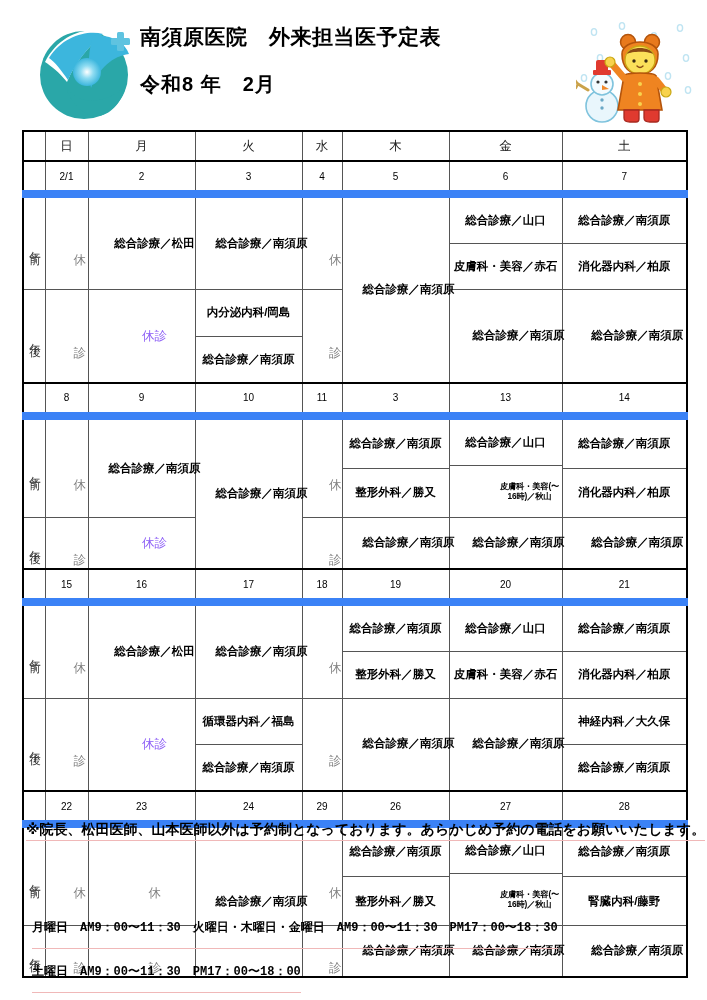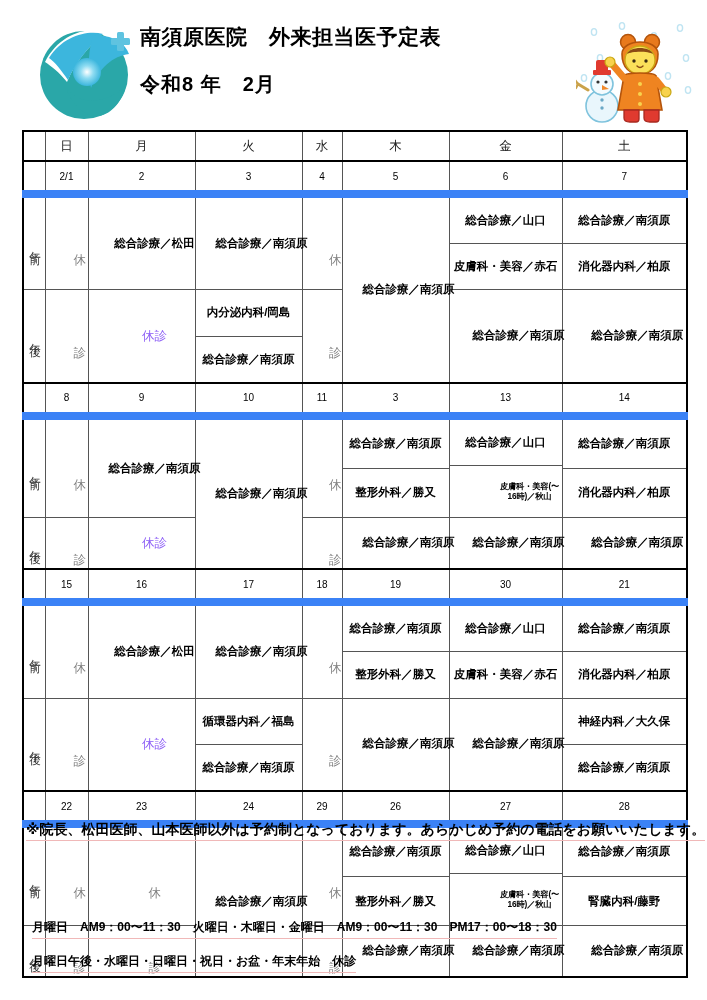--- a/index.html
+++ b/index.html
@@ -185,22 +185,23 @@
   }
   .hours-line {
     font-size: 12px;
     font-weight: bold;
     line-height: 15px;
     margin-bottom: 15px;
     white-space: pre;
   }
   .hours-line span.u {
     border-bottom: 1.5px solid #f0b8b8;
-    padding-bottom: 3px;
+    padding-bottom: 12px;
     display: inline-block;
+    font-family: Liberation Mono, monospace;
   }
 </style>
 </head>
 <body>
 
 <div class="header">
 
   <svg class="logo" viewBox="0 0 106 104">
     <defs>
       <radialGradient id="glow" cx="50%" cy="50%" r="50%">
@@ -501,21 +502,21 @@
             </div>
           </td>
         </tr>
         <tr class="date-row">
           <td class="side"></td>
           <td>15</td>
           <td>16</td>
           <td>17</td>
           <td>18</td>
           <td>19</td>
-          <td>30</td>
+          <td>20</td>
           <td>21</td>
         </tr>
         <tr class="seg-am">
           <td class="side"><span class="vlabel">午前</span></td>
           <td>
             <div class="one">
               <span class="vclosed-half">休</span>
             </div>
           </td>
           <td>
@@ -711,14 +712,15 @@
       </tbody>
   </table>
 </div>
 
 <div class="notes">
   <div class="note-line"><span class="u">※院長、松田医師、山本医師以外は予約制となっております。あらかじめ予約の電話をお願いいたします。</span></div>
 </div>
 
 <div class="hours">
   <div class="hours-line"><span class="u">月曜日　AM9：00〜11：30　火曜日・木曜日・金曜日　AM9：00〜11：30　PM17：00〜18：30</span></div>
+  <div class="hours-line"><span class="u">土曜日　AM9：00〜11：30　PM17：00〜18：00</span></div>
   <div class="hours-line"><span class="u">月曜日午後・水曜日・日曜日・祝日・お盆・年末年始　休診</span></div>
 </div>
 
 </body></html>

